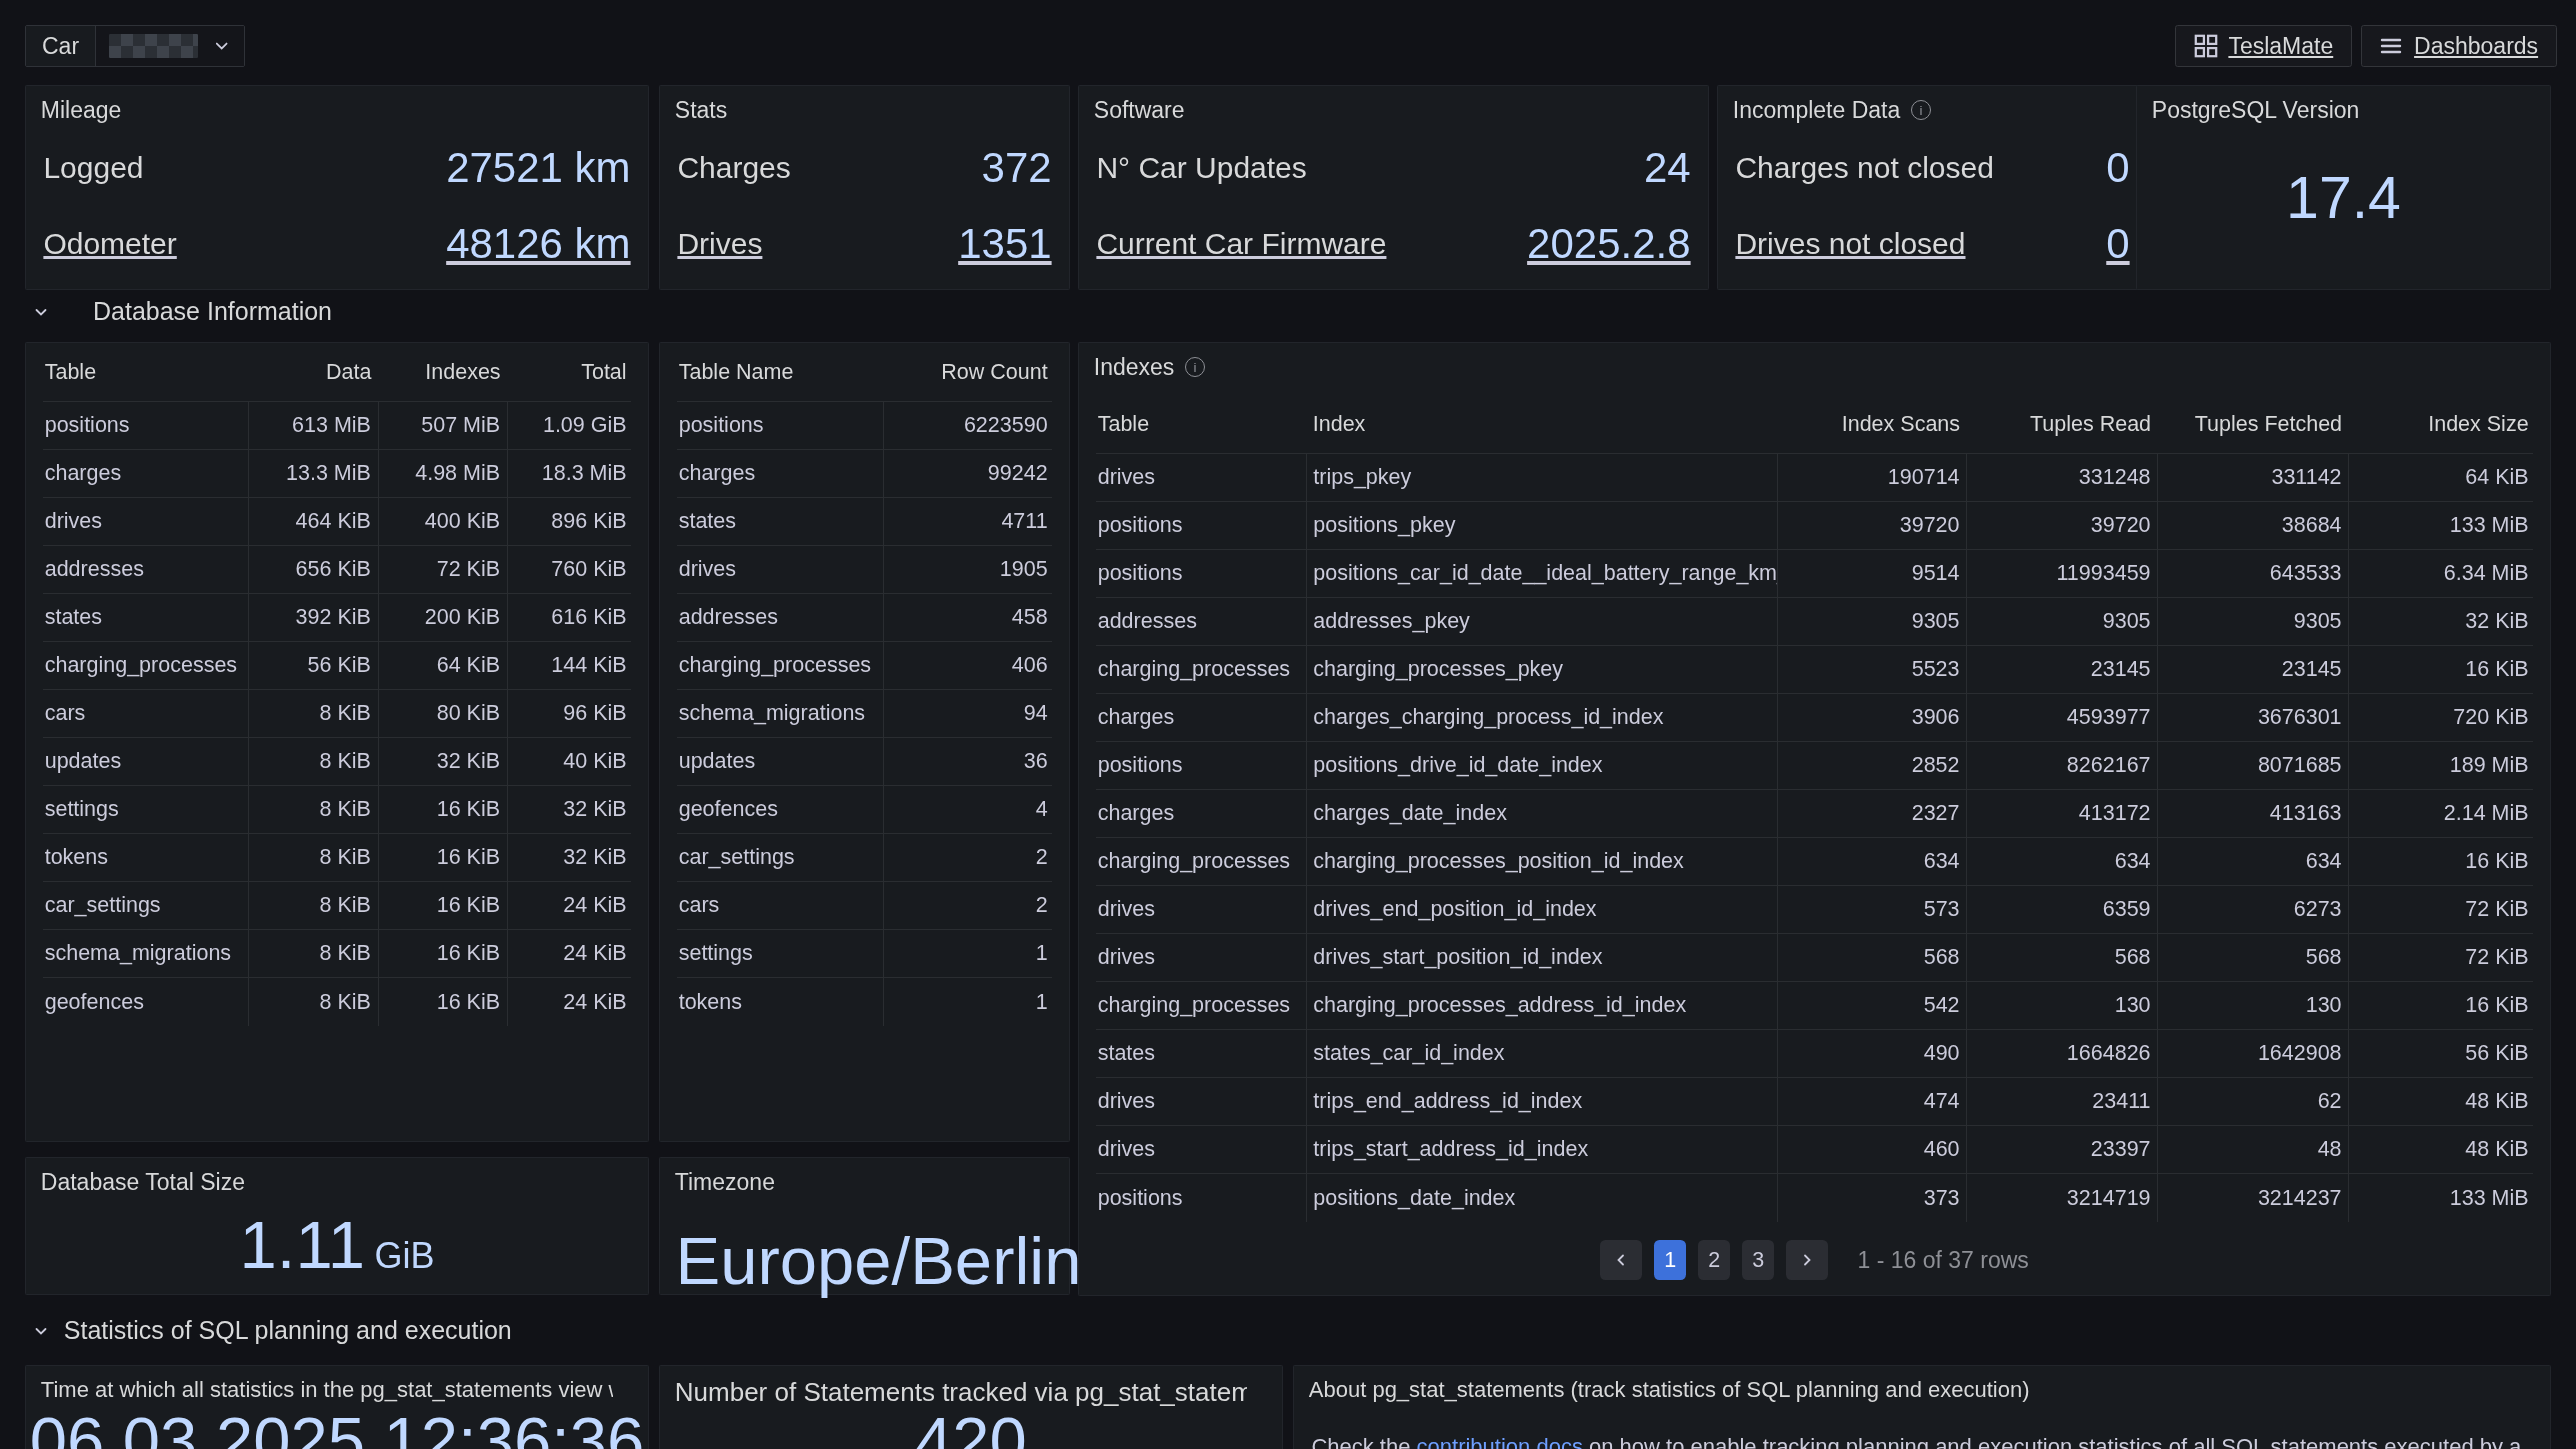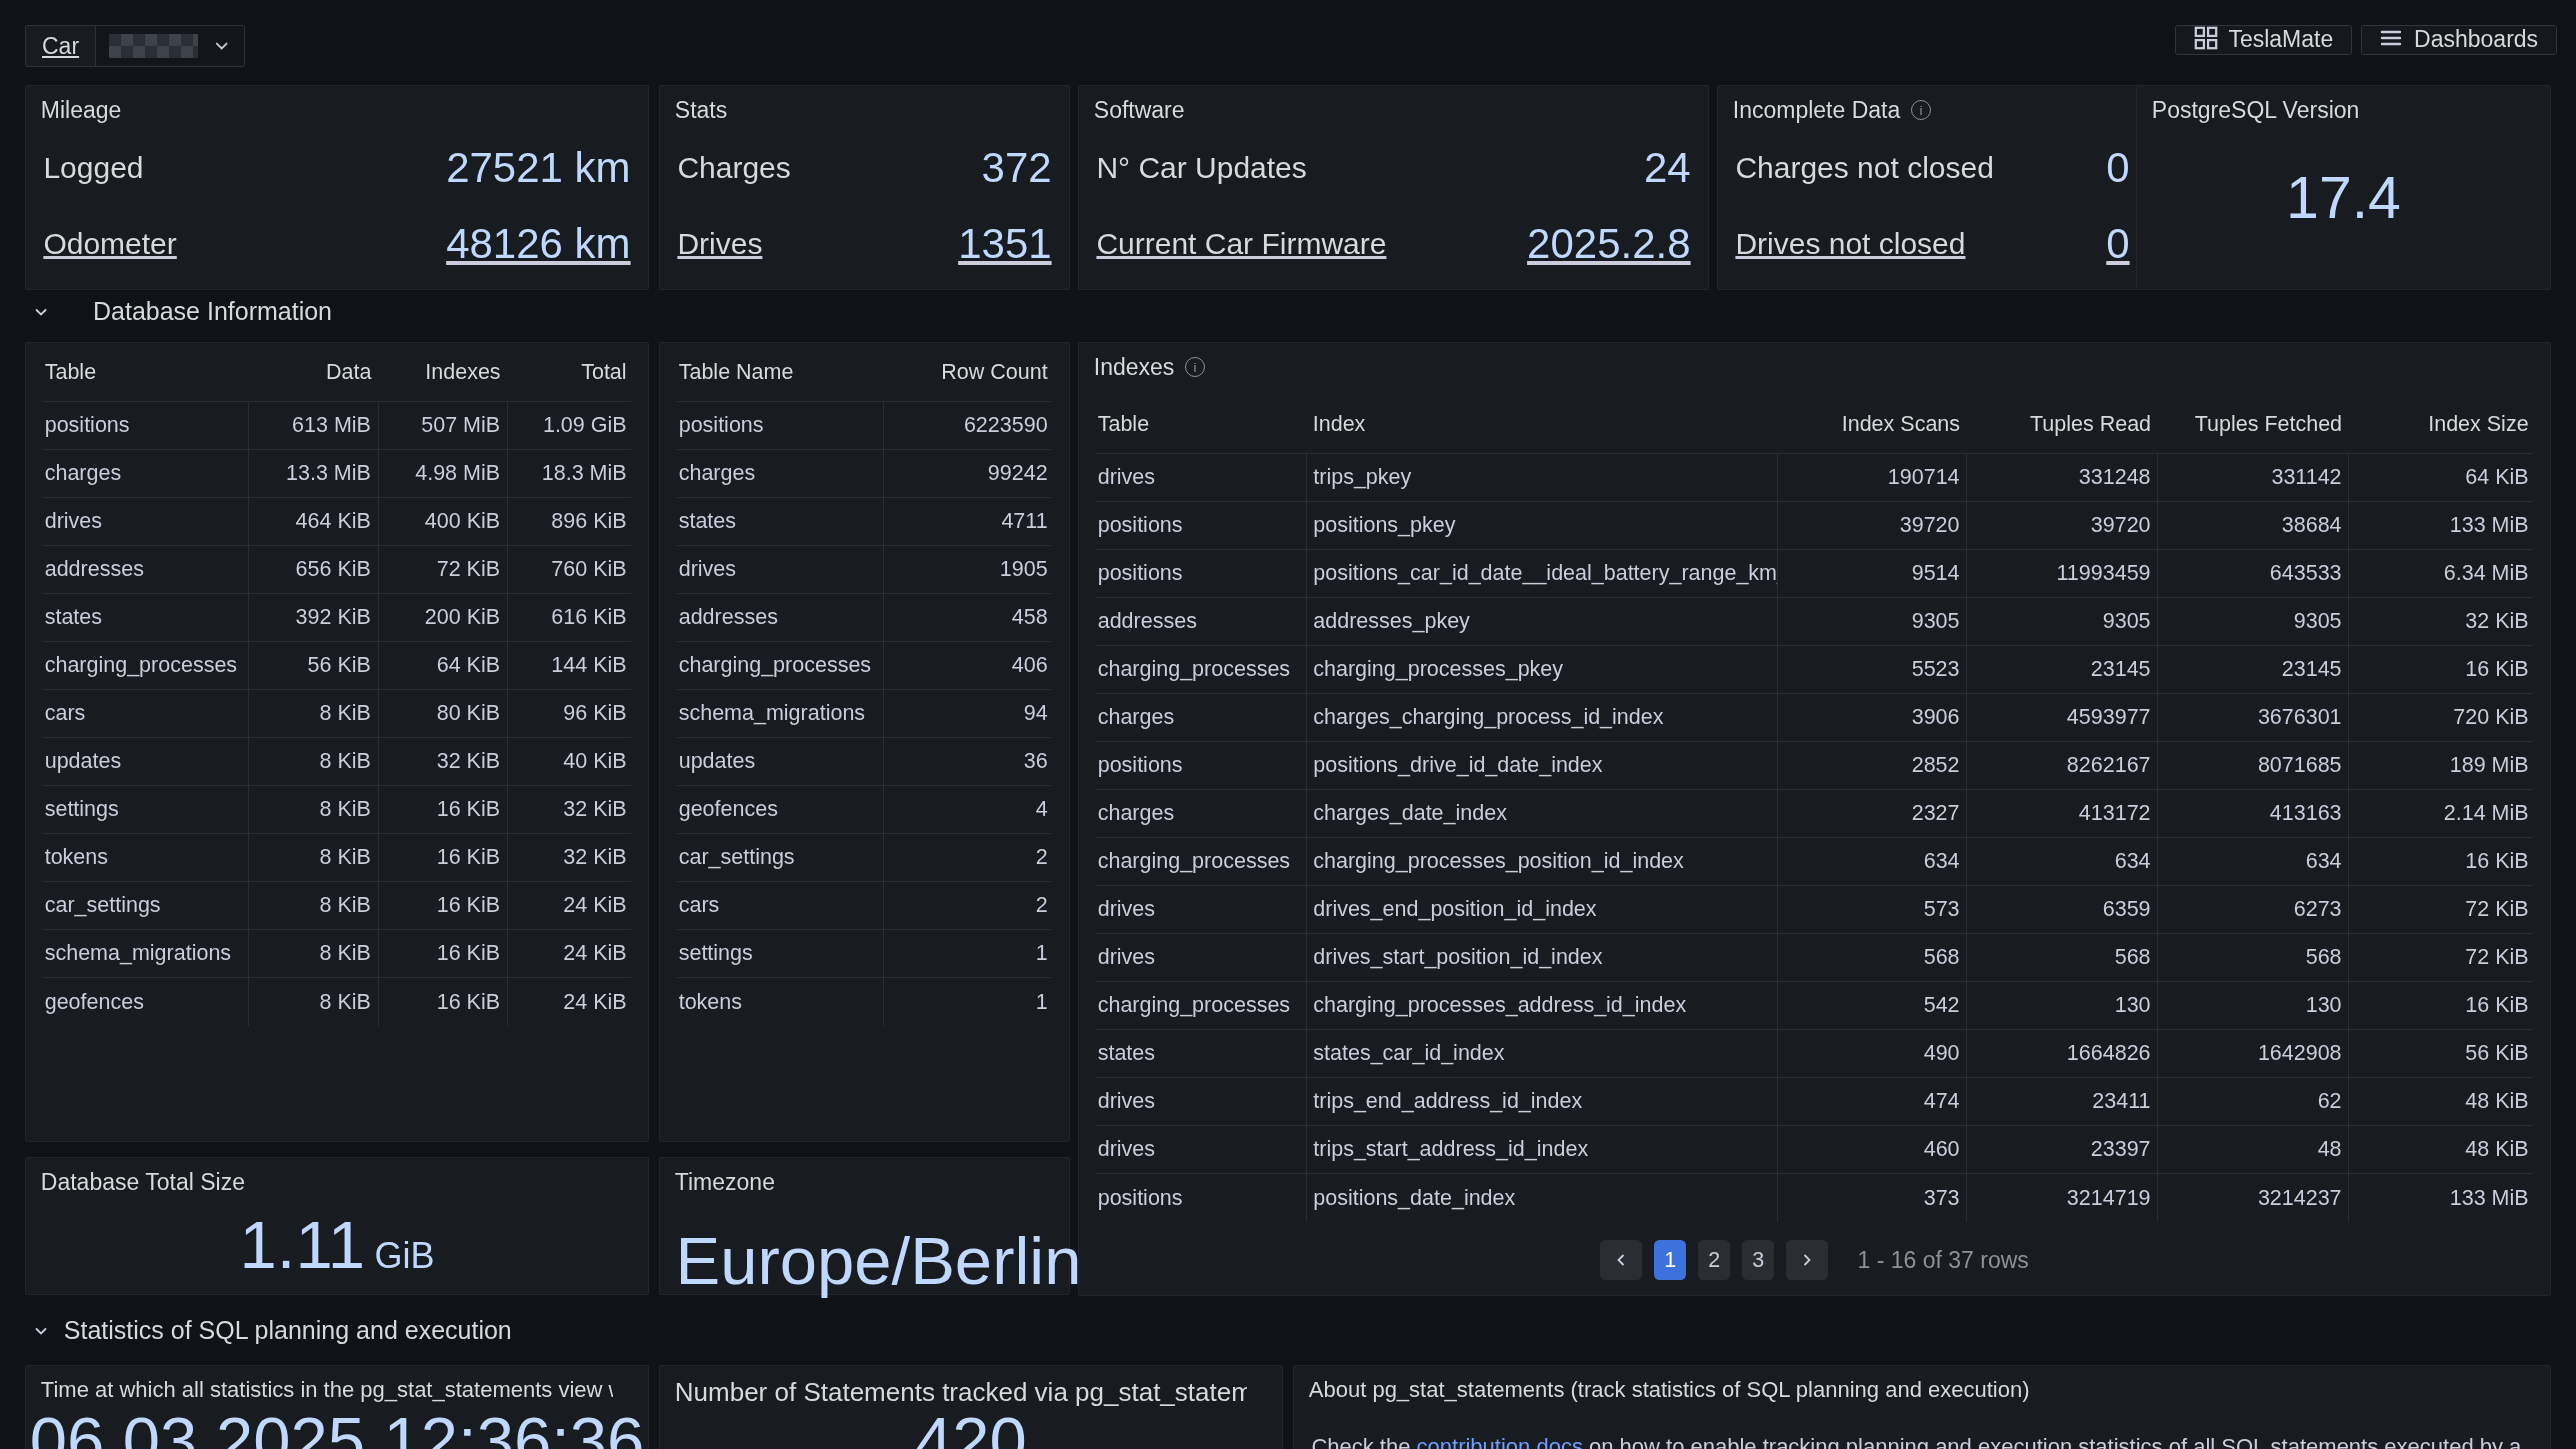--- a/index.html
+++ b/index.html
@@ -11,28 +11,28 @@
   }
   *{margin:0;padding:0;box-sizing:border-box;}
   html,body{overflow:hidden;background:var(--bg);}
   body{width:2576px;height:1449px;font-family:"Liberation Sans",sans-serif;color:var(--text);}
   .screen{position:relative;width:2576px;height:1449px;background:var(--bg);}
 
   
   .car-select{position:absolute;left:25px;top:25px;height:42px;display:flex;align-items:stretch;
     border:0.7px solid var(--ctl-border);border-radius:2px;overflow:hidden;cursor:pointer;}
   .car-label{display:flex;align-items:center;padding:0 16px;font-size:23px;color:var(--title);
-    background:#181b1f;border-right:0.7px solid var(--ctl-border);text-decoration:underline;}
+    background:#181b1f;border-right:0.7px solid var(--ctl-border);}
   .car-value{display:flex;align-items:center;gap:14.8px;padding:0 13.4px;background:#14151a;}
   .redacted{width:89px;height:24px;border-radius:1.3px;
     background:repeating-conic-gradient(#3e434b 0% 25%, #2b2f35 0% 50%) 0 0 / 24px 24px;}
   .topbar-right{position:absolute;top:25px;right:19.5px;display:flex;gap:9.4px;}
-  .tb-btn{display:flex;align-items:flex-start;gap:10.7px;height:30px;padding:0 17.4px;background:#17181d;
+  .tb-btn{display:flex;align-items:center;gap:10.7px;height:42px;padding:0 17.4px;background:#17181d;
     border:0.7px solid #33353a;border-radius:2.7px;color:var(--title);font-size:23px;font-weight:500;
-    font-family:"Liberation Sans",sans-serif;cursor:pointer;}
+    font-family:"Liberation Sans",sans-serif;cursor:pointer;text-decoration:underline;}
 
   
   .panel{position:absolute;background:var(--panel);border:0.7px solid var(--panel-border);border-radius:1.3px;}
   .panel-title{position:absolute;top:10.7px;left:14.8px;font-size:23px;font-weight:500;color:var(--title);
     white-space:nowrap;display:flex;align-items:center;gap:10.7px;max-width:92%;overflow:hidden;text-overflow:ellipsis;}
   .info-icon{display:inline-flex;align-items:center;justify-content:center;width:20px;height:20px;
     border:1.3px solid var(--muted);border-radius:50%;font-size:13.4px;color:var(--muted);flex:none;}
 
   .stat-row{position:absolute;left:17.4px;right:17.4px;display:flex;justify-content:space-between;align-items:center;}
   .stat-row.r1{top:60px;height:44px;}

